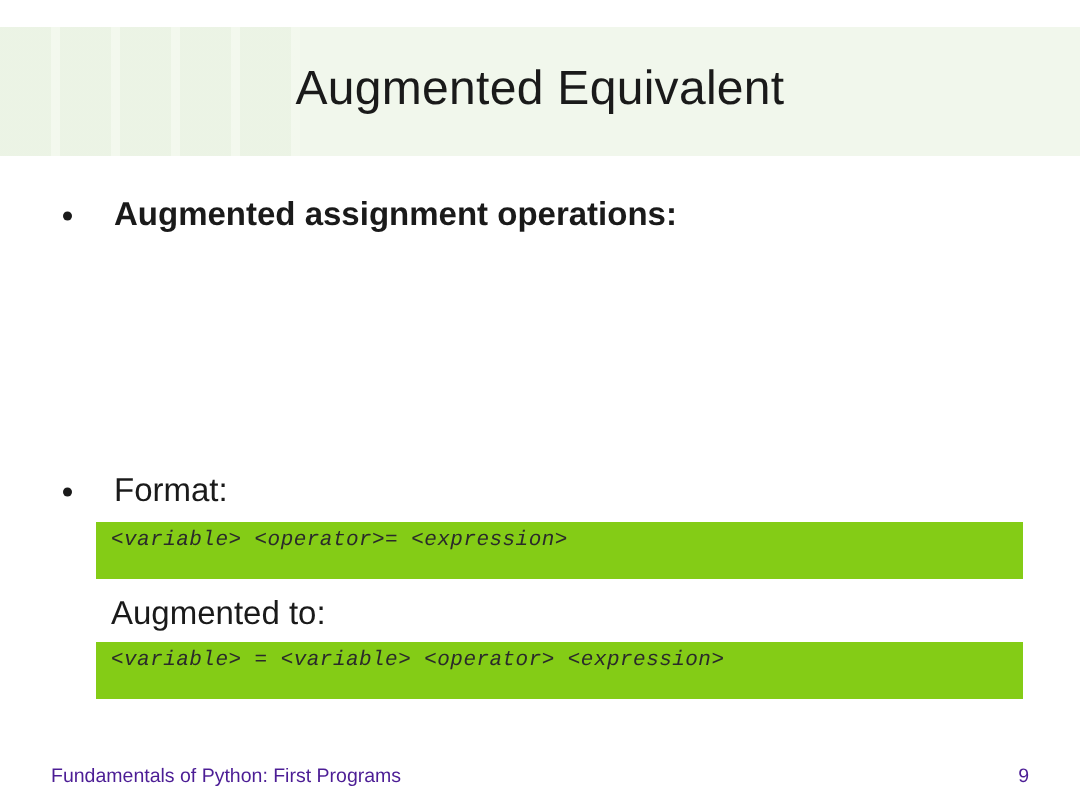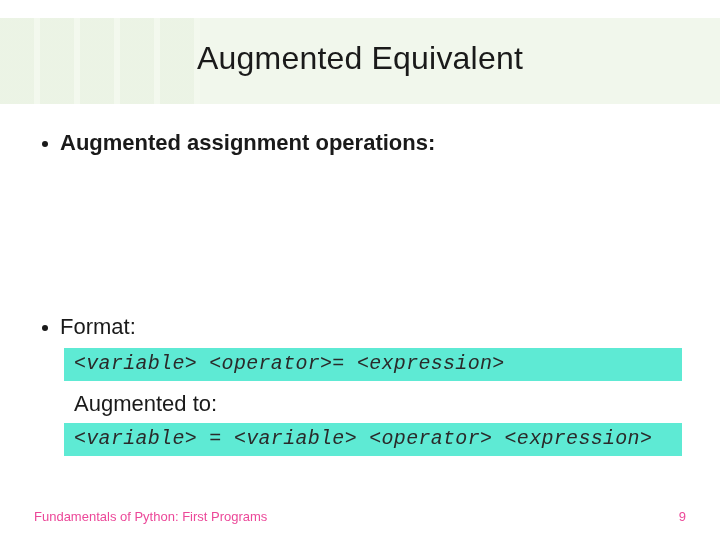--- a/index.html
+++ b/index.html
@@ -42,21 +42,21 @@
   }
   .content {
     position: absolute;
     top: 130px;
     left: 34px;
     right: 34px;
   }
   .bullet {
     display: flex;
     align-items: flex-start;
-    gap: 12px;
+    gap: 28px;
     font-size: 22px;
     color: #1a1a1a;
     margin-bottom: 8px;
   }
   .bullet .dot {
     width: 6px; height: 6px;
     background: #1a1a1a;
     border-radius: 50%;
     margin-top: 11px;
     margin-left: 8px;
@@ -66,41 +66,41 @@
   .bullet .txt.bold { font-weight: 700; }
   .spacer-large { height: 150px; }
   .sub-line {
     font-size: 22px;
     color: #1a1a1a;
     margin-left: 40px;
     margin-top: 6px;
     margin-bottom: 6px;
   }
   .code-strip {
-    background: #5eead4;
+    background: #84cc16;
     margin-left: 30px;
     margin-right: 4px;
-    padding: 4px 10px 6px 10px;
+    padding: 4px 10px 18px 10px;
     font-family: "Courier New", Courier, monospace;
-    font-size: 20px;
+    font-size: 14px;
     font-style: italic;
     color: #2a2a2a;
     letter-spacing: 0.3px;
     margin-bottom: 10px;
   }
   .footer {
     position: absolute;
     left: 34px;
     right: 34px;
     bottom: 16px;
     display: flex;
     justify-content: space-between;
     align-items: baseline;
     font-size: 13px;
-    color: #ec4899;
+    color: #4c1d95;
   }
 </style>
 </head>
 <body>
 
 <div class="header-band"></div>
 <div class="slide-title">Augmented Equivalent</div>
 
 <div class="content">
 

